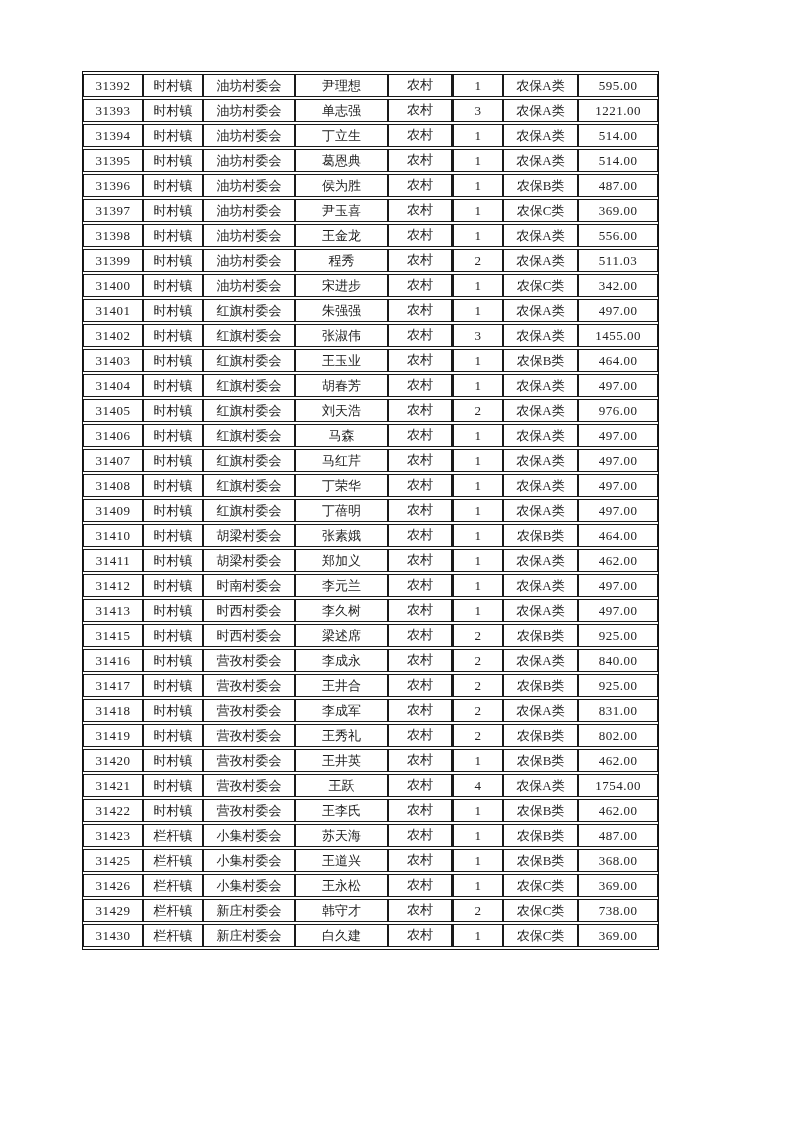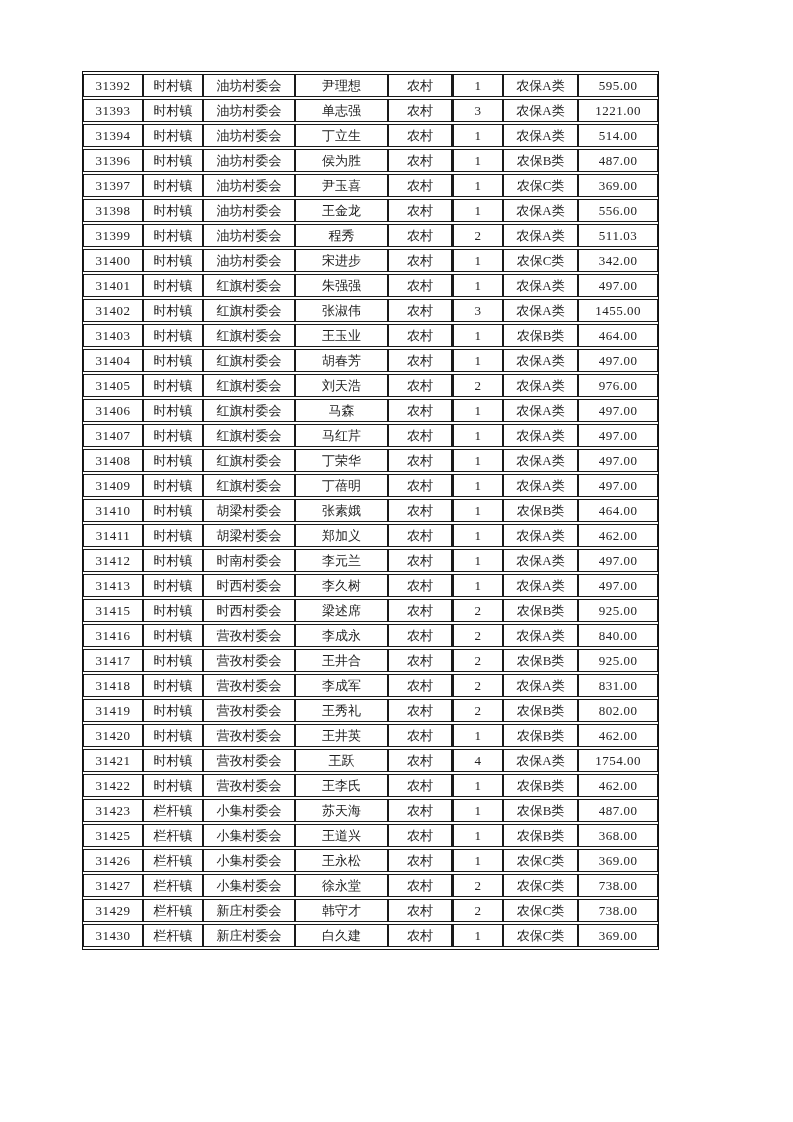--- a/index.html
+++ b/index.html
@@ -35,21 +35,21 @@
     padding: 0 2px;
     text-align: center;
     vertical-align: middle;
     font-size: 13px;
     line-height: 21px;
     white-space: nowrap;
     overflow: hidden;
     color: #222222;
   }
   
-  table.payment-table td:nth-child(5) { border-right-width: 2px; }
+  table.payment-table td:nth-child(5) { border-right-width: 2px; font-family: Liberation Mono, monospace; }
   table.payment-table td:nth-child(6) { border-left-width: 1px; }
   col.c0 { width: 60px; }
   col.c1 { width: 60px; }
   col.c2 { width: 92px; }
   col.c3 { width: 93px; }
   col.c4 { width: 65px; }
   col.c5 { width: 50px; }
   col.c6 { width: 75px; }
   col.c7 { width: 80px; }
   td.num { letter-spacing: 0.5px; }
@@ -95,20 +95,30 @@
             <td class="num">31394</td>
             <td>时村镇</td>
             <td>油坊村委会</td>
             <td>丁立生</td>
             <td>农村</td>
             <td class="num">1</td>
             <td>农保A类</td>
             <td class="num">514.00</td>
           </tr>
           <tr>
+            <td class="num">31395</td>
+            <td>时村镇</td>
+            <td>油坊村委会</td>
+            <td>葛恩典</td>
+            <td>农村</td>
+            <td class="num">1</td>
+            <td>农保A类</td>
+            <td class="num">514.00</td>
+          </tr>
+          <tr>
             <td class="num">31396</td>
             <td>时村镇</td>
             <td>油坊村委会</td>
             <td>侯为胜</td>
             <td>农村</td>
             <td class="num">1</td>
             <td>农保B类</td>
             <td class="num">487.00</td>
           </tr>
           <tr>
@@ -383,30 +393,20 @@
           </tr>
           <tr>
             <td class="num">31426</td>
             <td>栏杆镇</td>
             <td>小集村委会</td>
             <td>王永松</td>
             <td>农村</td>
             <td class="num">1</td>
             <td>农保C类</td>
             <td class="num">369.00</td>
-          </tr>
-          <tr>
-            <td class="num">31427</td>
-            <td>栏杆镇</td>
-            <td>小集村委会</td>
-            <td>徐永堂</td>
-            <td>农村</td>
-            <td class="num">2</td>
-            <td>农保C类</td>
-            <td class="num">738.00</td>
           </tr>
           <tr>
             <td class="num">31429</td>
             <td>栏杆镇</td>
             <td>新庄村委会</td>
             <td>韩守才</td>
             <td>农村</td>
             <td class="num">2</td>
             <td>农保C类</td>
             <td class="num">738.00</td>

